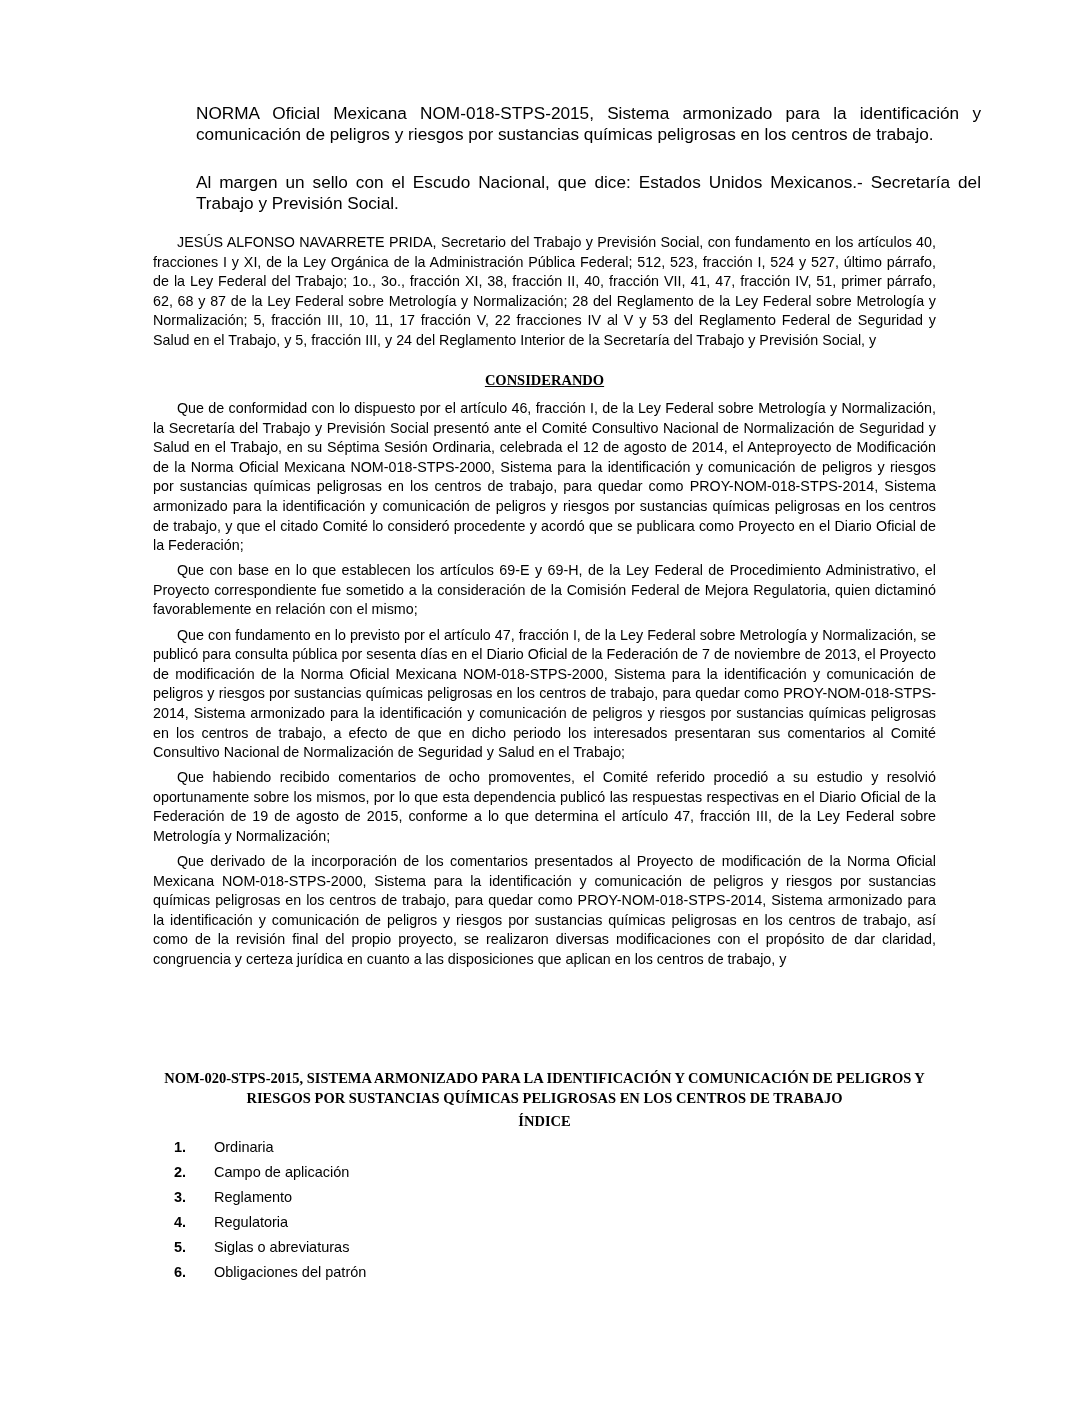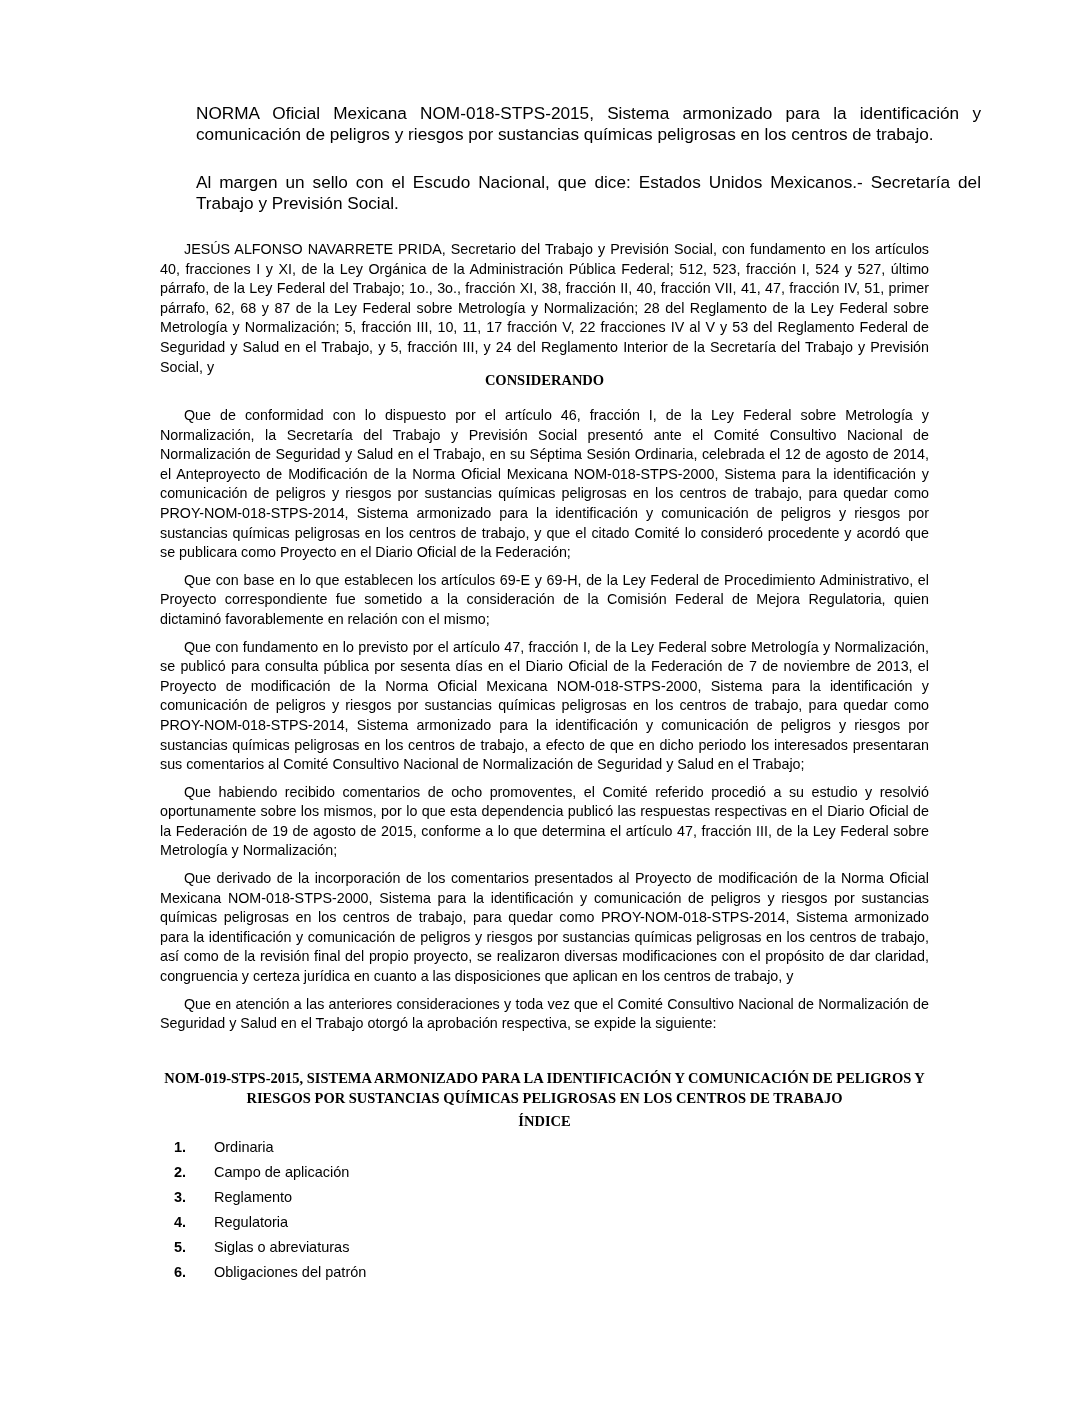--- a/index.html
+++ b/index.html
@@ -10,27 +10,27 @@
     font-size: 17.2px; line-height: 21px; text-align: justify;
     position: absolute; left: 0; width: 785px; margin-left: 44px;
   }
   .t1 { top: 103px; }
   .t2 { top: 172px; }
   .body-text {
     font-family: "Liberation Sans", sans-serif;
     font-size: 14.3px; line-height: 19.6px; text-align: justify;
     position: absolute; left: 0; width: 785px;
   }
-  .body-text p { margin: 8px; text-indent: 24px; }
+  .body-text p { margin: 1px; text-indent: 24px; }
   .intro { top: 232px; }
   .heading {
     font-family: "Liberation Serif", serif; font-weight: bold;
     font-size: 14.5px; text-align: center; position: absolute; left: 0; width: 785px;
   }
-  .h-consid { top: 372px; }
+  .h-consid { top: 372px; text-decoration: underline; }
   .consid { top: 398px; }
   .consid p { margin-bottom: 5.5px; }
   .h-nom { top: 1069px; line-height: 19.5px; }
   .h-indice { top: 1113px; font-family: Liberation Serif, serif; }
   .toc {
     position: absolute; left: 22px; top: 1137px;
     font-family: "Liberation Sans", sans-serif; font-size: 14.5px;
     list-style: none; margin: 0; padding: 0;
   }
   .toc li { height: 25px; line-height: 20px; display: flex; }
@@ -48,24 +48,23 @@
   </div>
 
   <div class="heading h-consid">CONSIDERANDO</div>
 
   <div class="body-text consid">
     <p>Que de conformidad con lo dispuesto por el artículo 46, fracción I, de la Ley Federal sobre Metrología y Normalización, la Secretaría del Trabajo y Previsión Social presentó ante el Comité Consultivo Nacional de Normalización de Seguridad y Salud en el Trabajo, en su Séptima Sesión Ordinaria, celebrada el 12 de agosto de 2014, el Anteproyecto de Modificación de la Norma Oficial Mexicana NOM-018-STPS-2000, Sistema para la identificación y comunicación de peligros y riesgos por sustancias químicas peligrosas en los centros de trabajo, para quedar como PROY-NOM-018-STPS-2014, Sistema armonizado para la identificación y comunicación de peligros y riesgos por sustancias químicas peligrosas en los centros de trabajo, y que el citado Comité lo consideró procedente y acordó que se publicara como Proyecto en el Diario Oficial de la Federación;</p>
     <p>Que con base en lo que establecen los artículos 69-E y 69-H, de la Ley Federal de Procedimiento Administrativo, el Proyecto correspondiente fue sometido a la consideración de la Comisión Federal de Mejora Regulatoria, quien dictaminó favorablemente en relación con el mismo;</p>
     <p>Que con fundamento en lo previsto por el artículo 47, fracción I, de la Ley Federal sobre Metrología y Normalización, se publicó para consulta pública por sesenta días en el Diario Oficial de la Federación de 7 de noviembre de 2013, el Proyecto de modificación de la Norma Oficial Mexicana NOM-018-STPS-2000, Sistema para la identificación y comunicación de peligros y riesgos por sustancias químicas peligrosas en los centros de trabajo, para quedar como PROY-NOM-018-STPS-2014, Sistema armonizado para la identificación y comunicación de peligros y riesgos por sustancias químicas peligrosas en los centros de trabajo, a efecto de que en dicho periodo los interesados presentaran sus comentarios al Comité Consultivo Nacional de Normalización de Seguridad y Salud en el Trabajo;</p>
     <p>Que habiendo recibido comentarios de ocho promoventes, el Comité referido procedió a su estudio y resolvió oportunamente sobre los mismos, por lo que esta dependencia publicó las respuestas respectivas en el Diario Oficial de la Federación de 19 de agosto de 2015, conforme a lo que determina el artículo 47, fracción III, de la Ley Federal sobre Metrología y Normalización;</p>
     <p>Que derivado de la incorporación de los comentarios presentados al Proyecto de modificación de la Norma Oficial Mexicana NOM-018-STPS-2000, Sistema para la identificación y comunicación de peligros y riesgos por sustancias químicas peligrosas en los centros de trabajo, para quedar como PROY-NOM-018-STPS-2014, Sistema armonizado para la identificación y comunicación de peligros y riesgos por sustancias químicas peligrosas en los centros de trabajo, así como de la revisión final del propio proyecto, se realizaron diversas modificaciones con el propósito de dar claridad, congruencia y certeza jurídica en cuanto a las disposiciones que aplican en los centros de trabajo, y</p>
-    <p>Que en atención a las anteriores consideraciones y toda vez que el Comité Consultivo Nacional de Normalización de Seguridad y Salud en el Trabajo otorgó la aprobación respectiva, se expide la siguiente:</p>
   </div>
 
-  <div class="heading h-nom">NOM-019-STPS-2015, SISTEMA ARMONIZADO PARA LA IDENTIFICACIÓN Y COMUNICACIÓN DE PELIGROS Y RIESGOS POR SUSTANCIAS QUÍMICAS PELIGROSAS EN LOS CENTROS DE TRABAJO</div>
+  <div class="heading h-nom">NOM-020-STPS-2015, SISTEMA ARMONIZADO PARA LA IDENTIFICACIÓN Y COMUNICACIÓN DE PELIGROS Y RIESGOS POR SUSTANCIAS QUÍMICAS PELIGROSAS EN LOS CENTROS DE TRABAJO</div>
   <div class="heading h-indice">ÍNDICE</div>
 
   <ul class="toc">
     <li>
         <span class="num">1.</span>
         <span>Ordinaria</span>
       </li>
     <li>
         <span class="num">2.</span>
         <span>Campo de aplicación</span>

